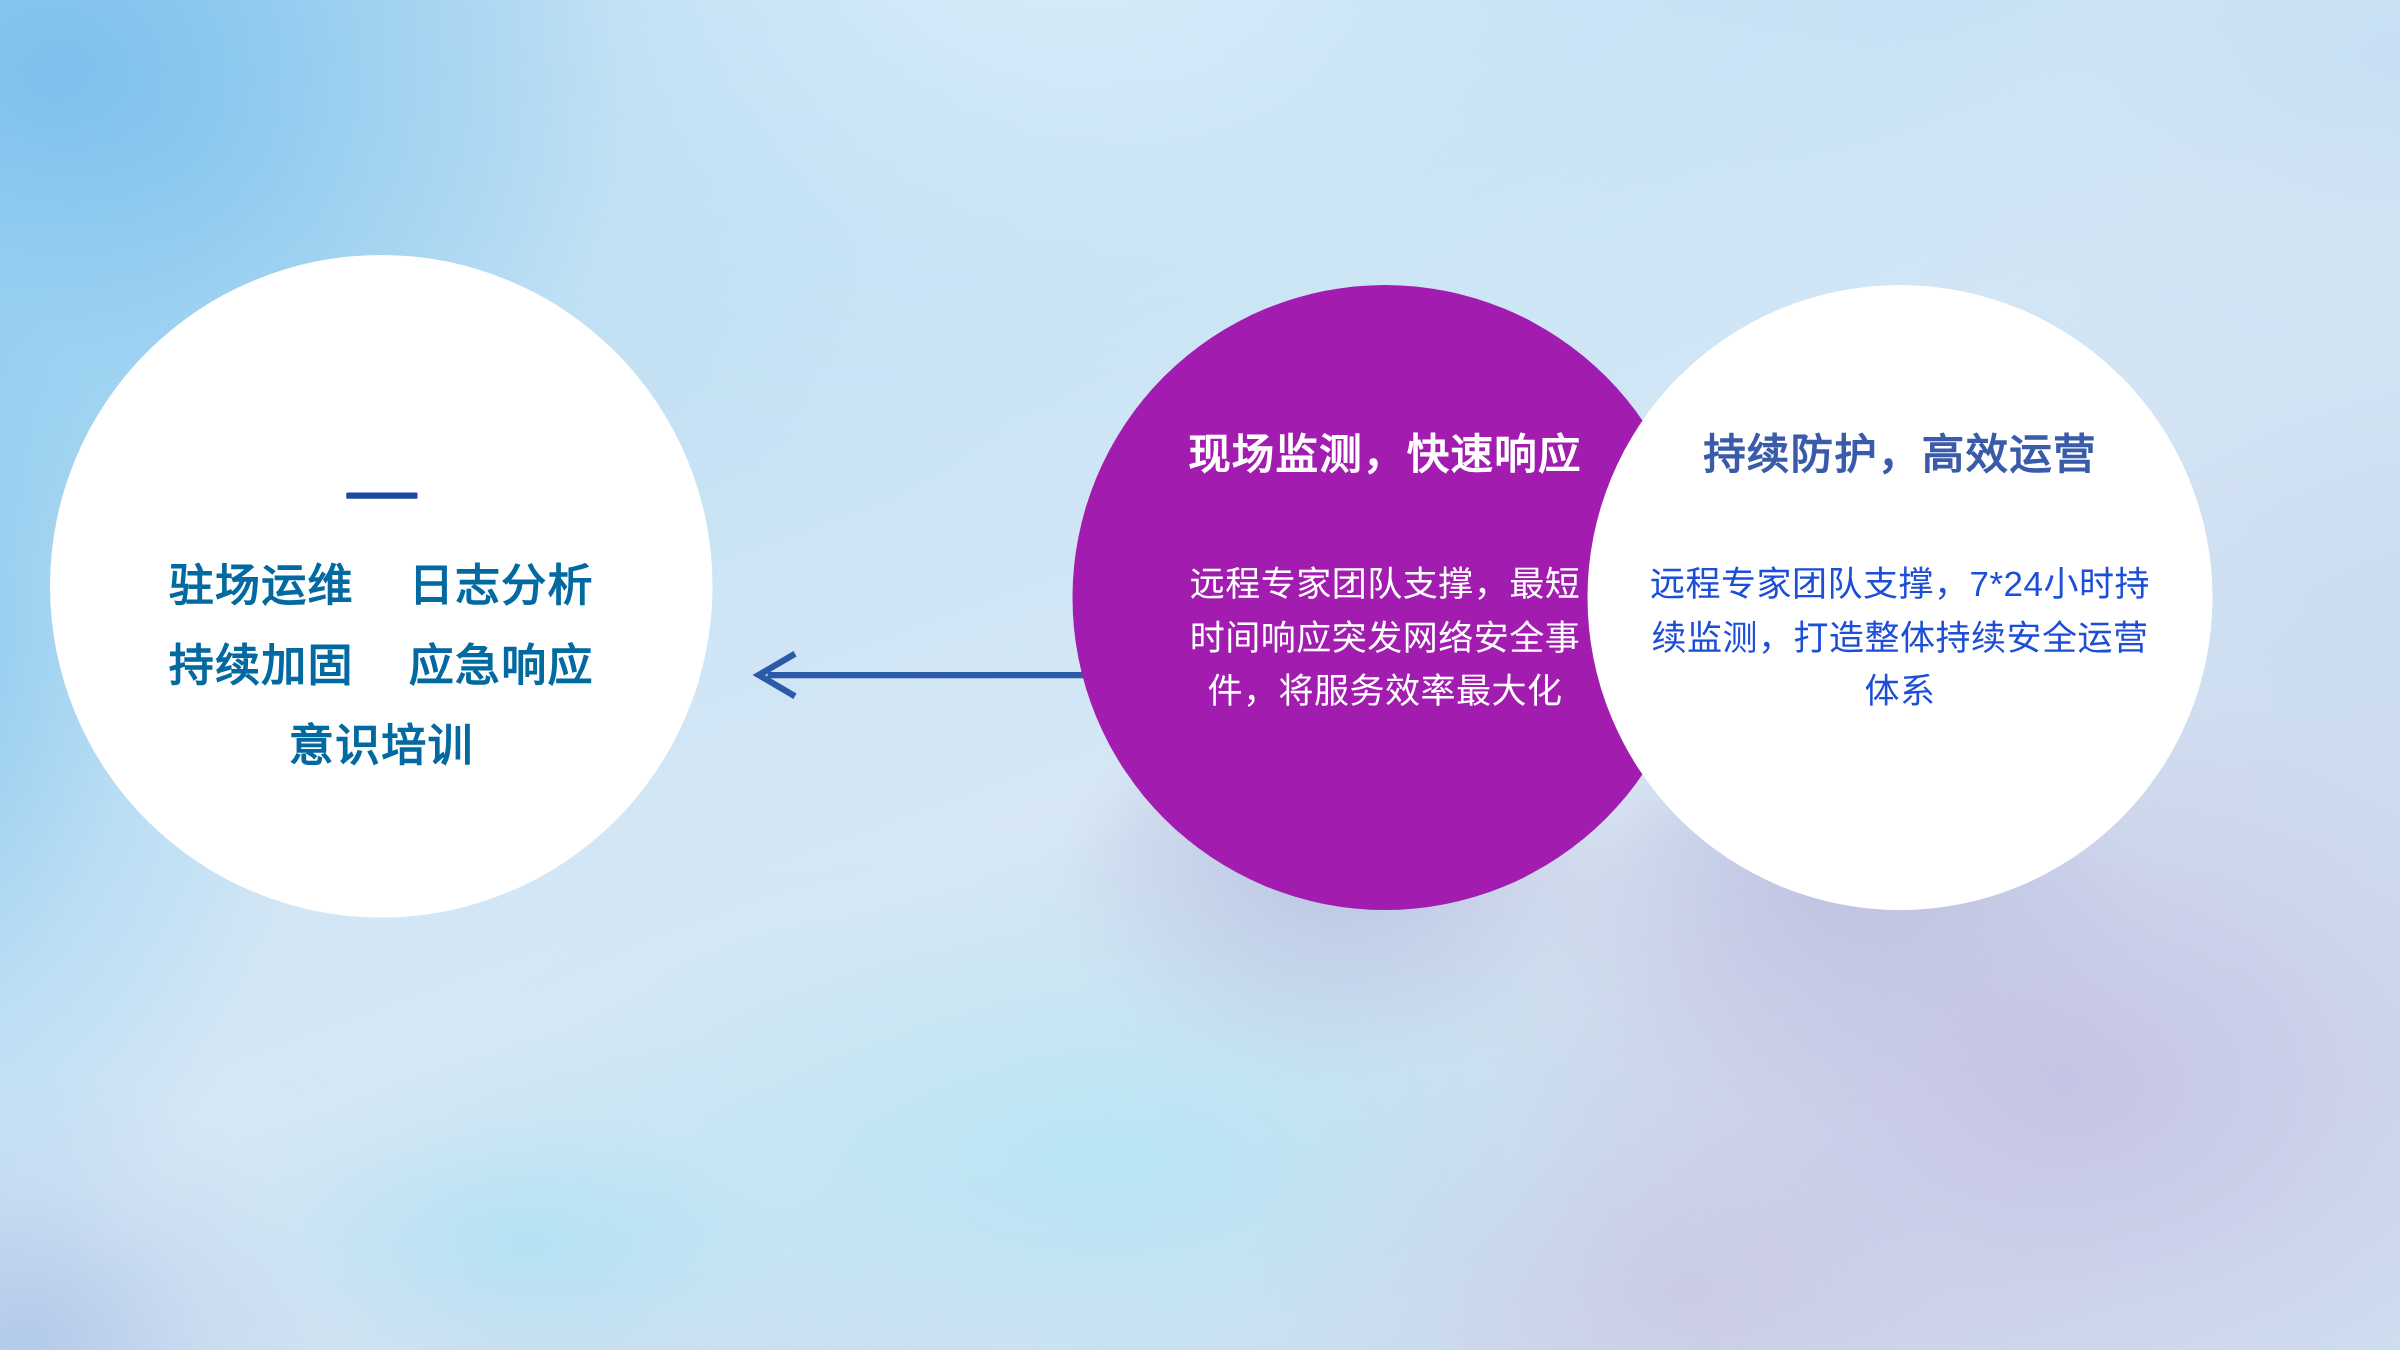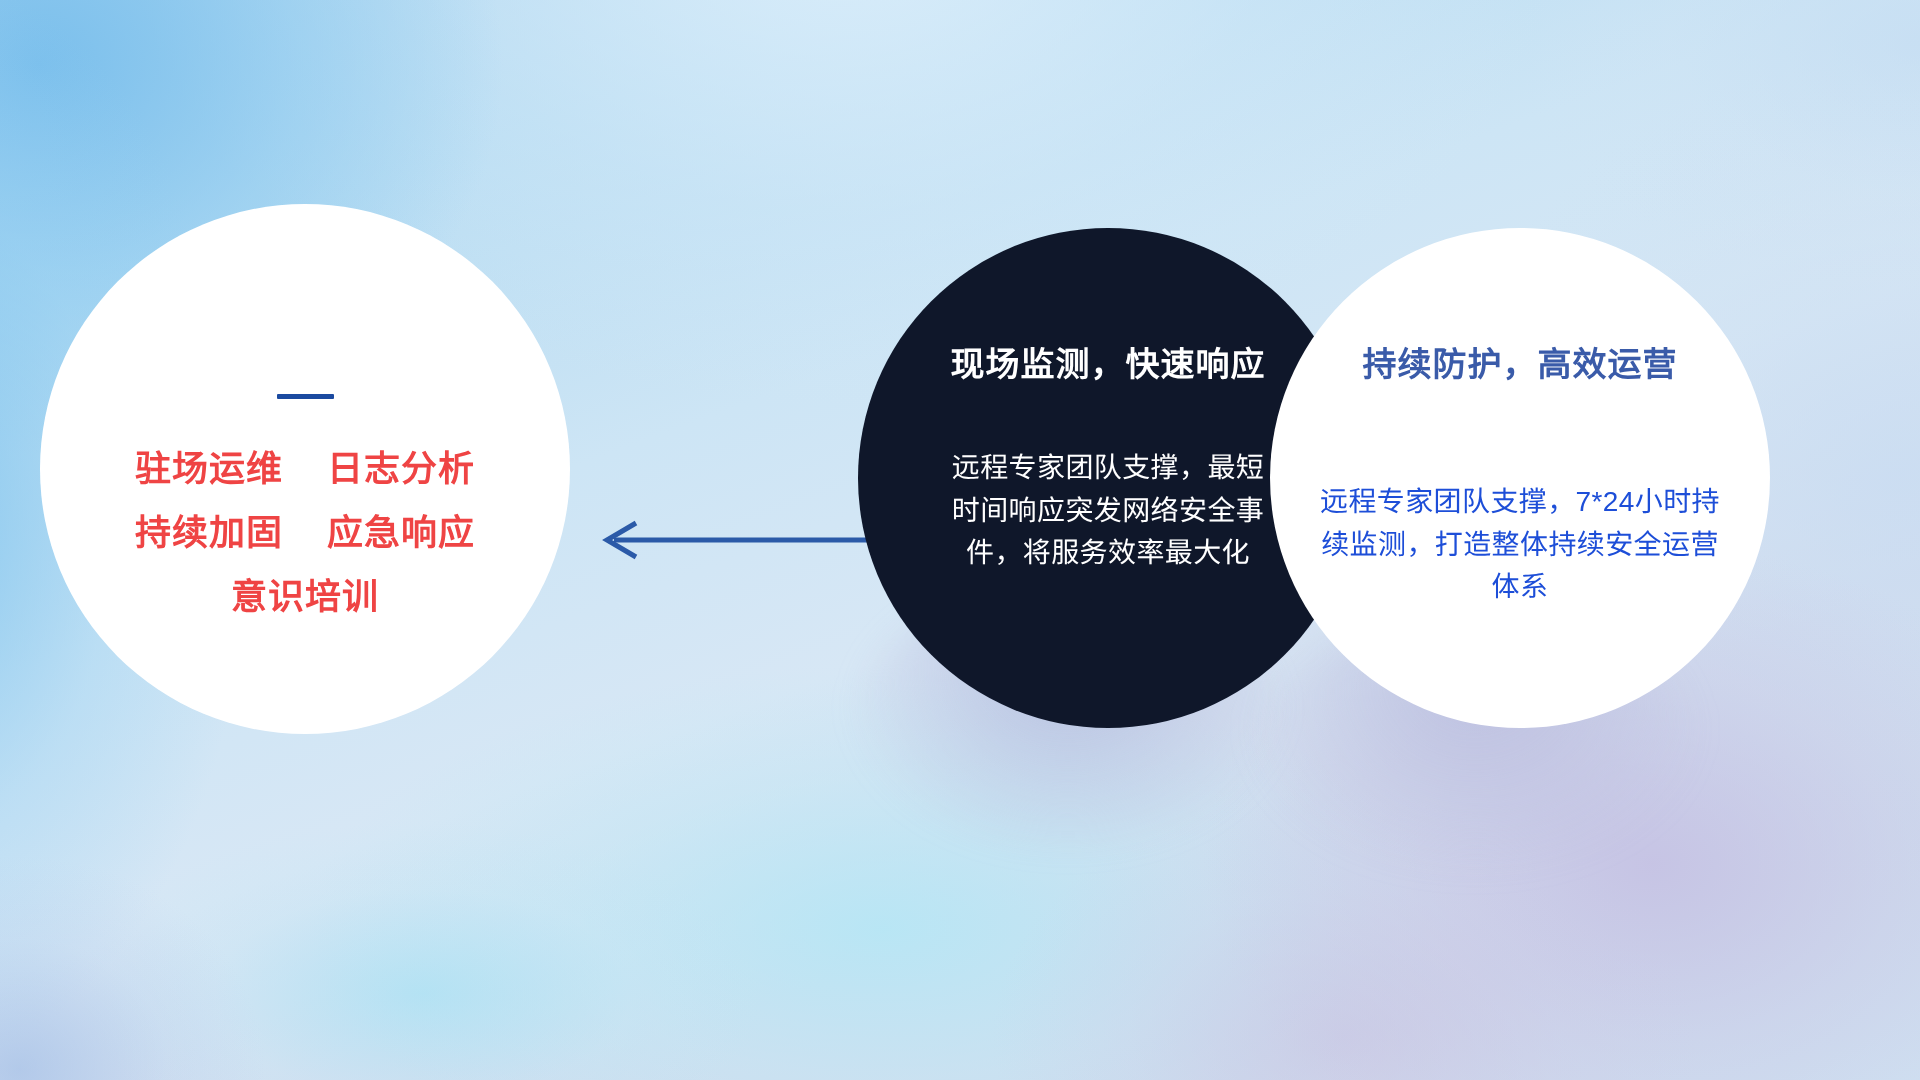--- a/index.html
+++ b/index.html
@@ -156,35 +156,35 @@
   .accent-dash {
     width: 57px;
     height: 5px;
     background: #1b4aa0;
     border-radius: 1px;
     margin-bottom: 52px;
   }
   .left-line {
     font-size: 36px;
     font-weight: 700;
-    color: #ef4444;
+    color: #0369a1;
     letter-spacing: 1px;
     line-height: 1.0;
     margin-bottom: 28px;
     white-space: pre;
   }
   .left-line:last-child { margin-bottom: 0; text-align: right; }
 
   
   #circle-center {
     left: 858px;
     top: 228px;
     width: 500px;
     height: 500px;
-    background: #0f172a;
+    background: #a21caf;
     z-index: 5;
     justify-content: flex-start;
   }
   #circle-center .inner {
     width: 100%;
     padding-top: 118px;
     display: flex;
     flex-direction: column;
     align-items: center;
   }
@@ -215,21 +215,20 @@
     height: 500px;
     background: #ffffff;
     z-index: 6;
   }
   #circle-right .inner {
     width: 100%;
     padding-top: 118px;
     display: flex;
     flex-direction: column;
     align-items: center;
-    gap: 34px;
   }
   .right-title {
     font-size: 34px;
     font-weight: 700;
     color: #3a5ba9;
     letter-spacing: 1px;
     line-height: 1.1;
     white-space: nowrap;
   }
   .right-body {

